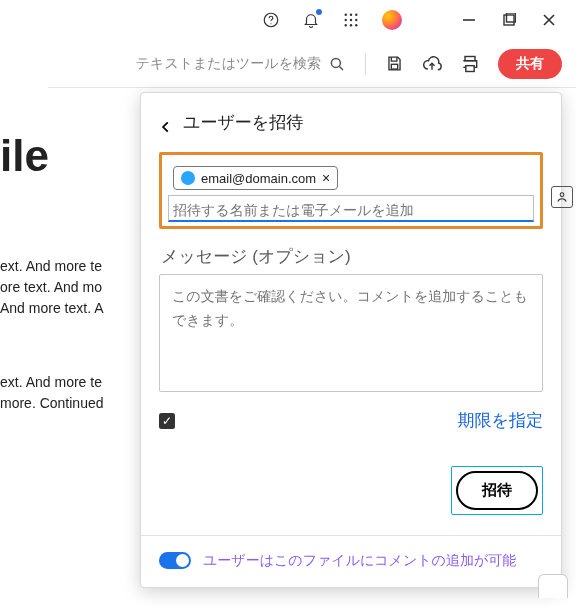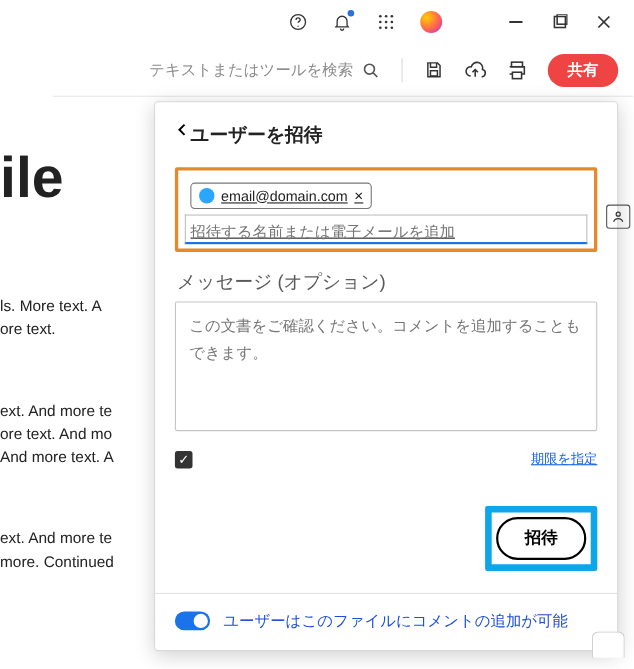--- a/index.html
+++ b/index.html
@@ -51,41 +51,40 @@
   
   .doc-area {
     position:absolute; left:0; top:88px; bottom:0; width: 160px;
     padding: 8px 10px 0 0;
     line-height:1.5;
     color:#222;
     font-size:14px;
     white-space: pre-line;
     text-align: left;
   }
-  .doc-title { font-size:52px; font-weight:600; margin: 6px 0 46px 0; }
+  .doc-title { font-size:44px; font-weight:600; margin: 6px 0 46px 0; }
   .doc-para { margin-bottom: 32px; }
   
   .panel {
     position:absolute;
     top:92px; left:140px;
     width:422px;
     background:#fff;
     border:1px solid #d9d9d9;
     border-radius:4px;
     box-shadow: 0 4px 18px rgba(0,0,0,.18);
     padding: 18px 18px 16px 18px;
   }
-  .panel-head { display:flex; align-items:flex-start; font-size:17px; font-weight:700; margin-bottom:18px;}
+  .panel-head { display:flex; align-items:flex-end; gap:10px; font-size:17px; font-weight:400; margin-bottom:18px;}
   .back-chevron { display:inline-flex; }
   .hl-box { border:3px solid #e38a2b; border-radius:2px; padding:2px; }
   
   .email-box {
     position:relative;
     padding: 4px 4px 2px 4px;
-    text-decoration: underline;
   }
   .email-field-row {
     display:flex; align-items:center;
     gap:0;
     border-top: 1px solid #bfbfbf;
     border-left: 1px solid #bfbfbf;
     border-right: 1px solid #bfbfbf;
     border-bottom: 2px solid #1a73e8;
   }
   .chip {
@@ -118,29 +117,29 @@
   }
   .msg-row {
     display:flex; align-items:center; justify-content:space-between;
     margin-top:14px; font-size:13.5px;
   }
   .chk-row { display:flex; align-items:center; gap:8px; color:#444;}
   .chk {
     width:16px; height:16px; background:#333; border-radius:2.5px;
     display:inline-flex; align-items:center; justify-content:center; color:#fff; font-size:12px;
   }
-  .link { color:#1463e6; font-size:12px;text-decoration:underline; }
+  .link { color:#1463e6; font-size:17px; }
   .invite-row { text-align:right; margin-top:34px; }
   .invite-btn {
     border:2.5px solid #000; background:#fff;
     border-radius:22px; padding:8px 24px; font-size:15px; font-weight:700;
   }
-  .invite-hl { display:inline-block; border:6px solid #0ea5e9; padding:4px; border-radius:2px;}
+  .invite-hl { display:inline-block; border:1px solid #0ea5e9; padding:4px; border-radius:2px;}
   hr.sep { border:none; border-top:1px solid #e3e3e3; margin: 20px -18px 14px -18px;}
-  .perm-row { display:flex; gap:12px; align-items:flex-start; font-size:14px; color:#1d4ed8;}
+  .perm-row { display:flex; gap:12px; align-items:flex-start; font-size:14px; color:#8b5cf6;}
   .toggle {
     width:32px; height:17px; background:#1a73e8; border-radius:999px;
     position:relative; flex:0 0 32px; margin-top:2px;
   }
   .toggle::after{
     content:""; position:absolute; right:2px; top:2px;
     width:13px; height:13px; background:#fff; border-radius:50%;
   }
   .perm-text { line-height:1.5; max-width: 320px;}
   
@@ -234,22 +233,20 @@
         <path d="M4 8h16v8h-3"></path>
         <path d="M7 16H4"></path>
         <rect x="7" y="14" width="10" height="7"></rect>
       </svg>
   </span>
   <button class="share-btn">共有</button>
 </div>
 
 <div class="doc-area">
   <div class="doc-title">ile</div>
-  <div class="doc-para">ls. More text. A
-ore text.</div>
   <div class="doc-para">ext. And more te
 ore text. And mo
 And more text. A</div>
   <div class="doc-para">ext. And more te
 more. Continued</div>
 </div>
 
 <div class="panel">
   <div class="panel-head">
     <span class="back-chevron">

